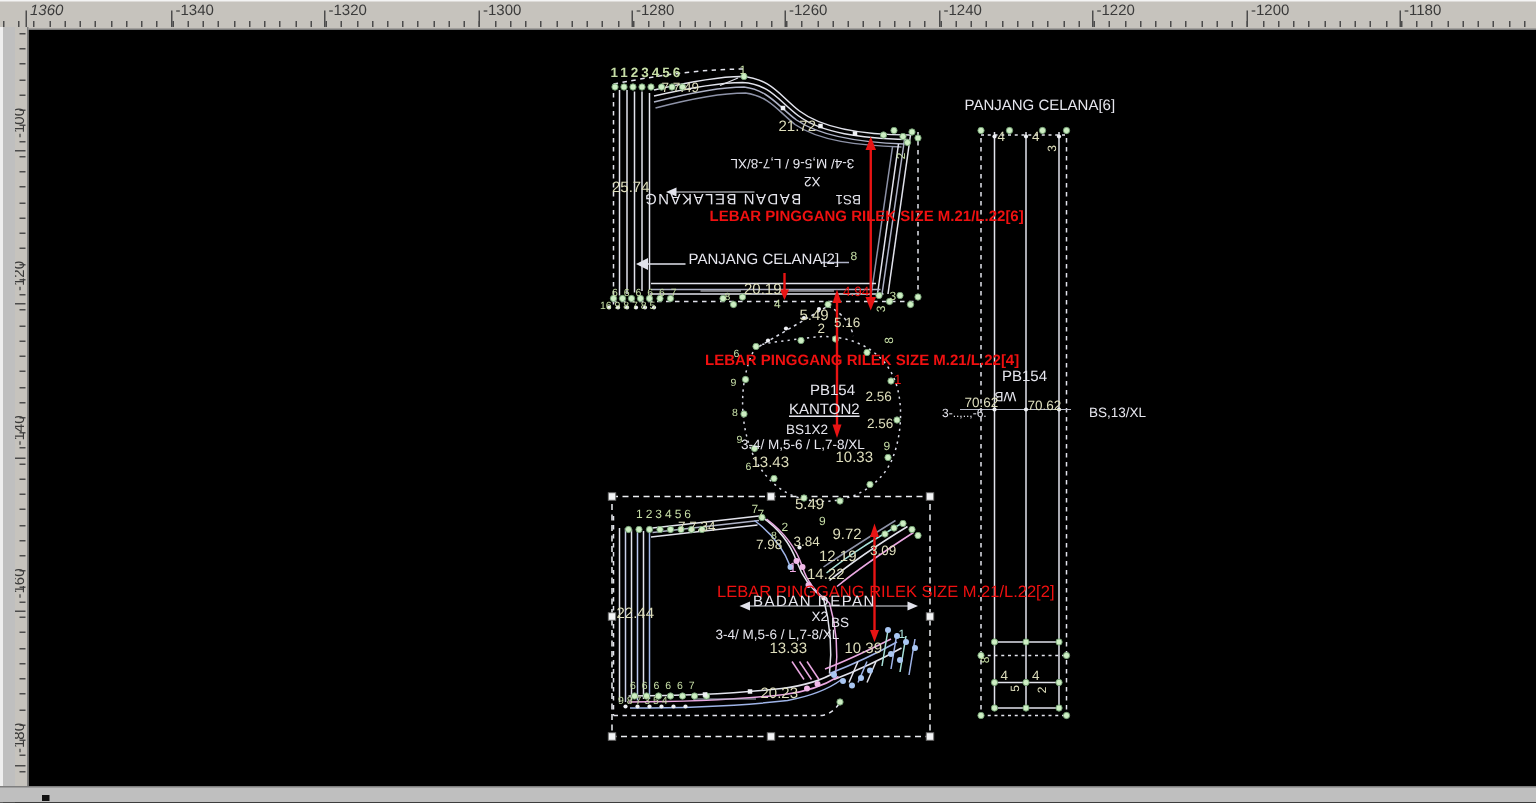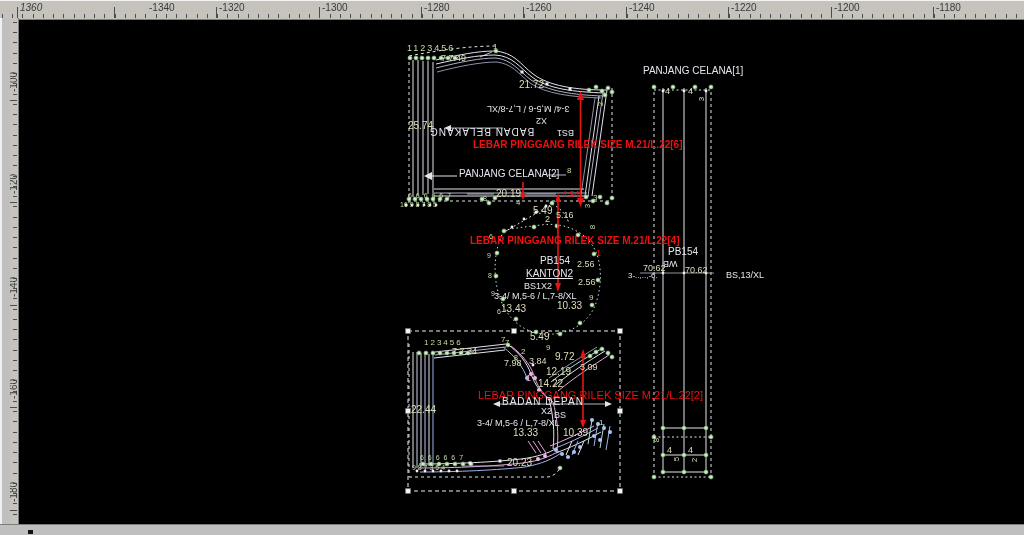--- a/index.html
+++ b/index.html
@@ -298,21 +298,21 @@
         <polygon points="558,292 555,283 561,283" stroke="none"></polygon>
       <line x1="583" y1="356" x2="583" y2="421"></line>
       <polygon points="583,349 580,358 586,358" stroke="none"></polygon>
         <polygon points="583,428 580,420 586,420" stroke="none"></polygon>
       <line x1="523" y1="182" x2="523" y2="194"></line>
       <polygon points="523,200 520,193 526,193" stroke="none"></polygon>
     </g>
   </svg>
 
   <div class="labels">
-      <span class="cl c-g" style="left: 407px; top: 44px; font-size: 9px; letter-spacing: 2px;">1123456</span>
+      <span class="cl c-g" style="left: 407px; top: 44px; font-size: 9px; letter-spacing: 2px; font-weight: bold;">1123456</span>
       <span class="cl c-y" style="left: 441px; top: 54px; font-size: 9px;">7 7.49</span>
       <span class="cl c-g" style="left: 493px; top: 43px; font-size: 8px;">1</span>
       <span class="cl c-y" style="left: 519px; top: 80px; font-size: 10px;">21.72</span>
       <span class="cl c-y" style="left: 408px; top: 121px; font-size: 10px;">25.74</span>
       <span class="cl c-w" style="left: 487px; top: 104px; font-size: 9px; transform: rotate(180deg);">3-4/ M,5-6 / L,7-8/XL</span>
       <span class="cl c-w" style="left: 536px; top: 116px; font-size: 9px; transform: rotate(180deg);">X2</span>
       <span class="cl c-w" style="left: 429px; top: 126px; font-size: 10px; transform: rotate(180deg); letter-spacing: 1px;">BADAN BELAKANG</span>
       <span class="cl c-w" style="left: 557px; top: 128px; font-size: 9px; transform: rotate(180deg);">BS1</span>
       <span class="cl c-g" style="left: 599px; top: 100px; font-size: 8px; transform: rotate(-90deg);">2</span>
       <span class="cl c-w" style="left: 459px; top: 169px; font-size: 10px;">PANJANG CELANA[2]</span>
@@ -366,21 +366,21 @@
       <span class="cl c-w" style="left: 502px; top: 397px; font-size: 10px; letter-spacing: 1px;">BADAN DEPAN</span>
       <span class="cl c-w" style="left: 541px; top: 407px; font-size: 9px;">X2</span>
       <span class="cl c-w" style="left: 554px; top: 411px; font-size: 9px;">BS</span>
       <span class="cl c-w" style="left: 477px; top: 419px; font-size: 9px;">3-4/ M,5-6 / L,7-8/XL</span>
       <span class="cl c-y" style="left: 499px; top: 428px; font-size: 10px; margin-left: 14px;">13.33</span>
       <span class="cl c-y" style="left: 563px; top: 428px; font-size: 10px;">10.39</span>
       <span class="cl c-y" style="left: 507px; top: 458px; font-size: 10px;">20.23</span>
       <span class="cl c-g" style="left: 420px; top: 454px; font-size: 7px; letter-spacing: 1px;">6 6 6 6 6 7</span>
       <span class="cl c-g" style="left: 412px; top: 464px; font-size: 7px;">9 8 7 3 5 4</span>
       <span class="cl c-c" style="left: 599px; top: 419px; font-size: 8px;">1</span>
-      <span class="cl c-w" style="left: 643px; top: 66px; font-size: 10px;">PANJANG CELANA[1]</span>
+      <span class="cl c-w" style="left: 643px; top: 66px; font-size: 10px;">PANJANG CELANA[6]</span>
       <span class="cl c-y" style="left: 665px; top: 87px; font-size: 9px;">4</span>
       <span class="cl c-y" style="left: 688px; top: 87px; font-size: 9px;">4</span>
       <span class="cl c-y" style="left: 700px; top: 95px; font-size: 8px; transform: rotate(-90deg);">3</span>
       <span class="cl c-w" style="left: 668px; top: 247px; font-size: 10px;">PB154</span>
       <span class="cl c-w" style="left: 663px; top: 259px; font-size: 9px; transform: rotate(180deg);">WB</span>
       <span class="cl c-y" style="left: 643px; top: 264px; font-size: 9px;">70.62</span>
       <span class="cl c-y" style="left: 685px; top: 266px; font-size: 9px;">70.62</span>
       <span class="cl c-w" style="left: 628px; top: 272px; font-size: 8px;">3-..,..,-6.</span>
       <span class="cl c-w" style="left: 690px; top: 271px; font-size: 9px; margin-left: 36px;">BS,13/XL</span>
       <span class="cl c-g" style="left: 655px; top: 436px; font-size: 8px; transform: rotate(-90deg);">8</span>
@@ -487,21 +487,21 @@
       <i class="tk tkv" style="left: 954.32px;"></i>
       <i class="tk tkv" style="left: 964.56px;"></i>
       <i class="tk tkv" style="left: 974.8px;"></i>
       <i class="tk tkv" style="left: 985.04px;"></i>
       <i class="tk tkv" style="left: 995.28px;"></i>
       <i class="tk tkv" style="left: 1005.52px;"></i>
       <i class="tk tkv" style="left: 1015.76px;"></i>
       <i class="tk tkM" style="left: 17px;"></i>
       <span class="rlab" style="left: 20px; font-style: italic;">1360</span>
       <i class="tk tkM" style="left: 114px;"></i>
-      <span class="rlab" style="left: 117px; margin-left: 32px;">-1340</span>
+      <span class="rlab" style="left: 117px;">-1340</span>
       <i class="tk tkM" style="left: 216px;"></i>
       <span class="rlab" style="left: 219px;">-1320</span>
       <i class="tk tkM" style="left: 319px;"></i>
       <span class="rlab" style="left: 322px;">-1300</span>
       <i class="tk tkM" style="left: 421px;"></i>
       <span class="rlab" style="left: 424px;">-1280</span>
       <i class="tk tkM" style="left: 523px;"></i>
       <span class="rlab" style="left: 526px;">-1260</span>
       <i class="tk tkM" style="left: 626px;"></i>
       <span class="rlab" style="left: 629px;">-1240</span>

